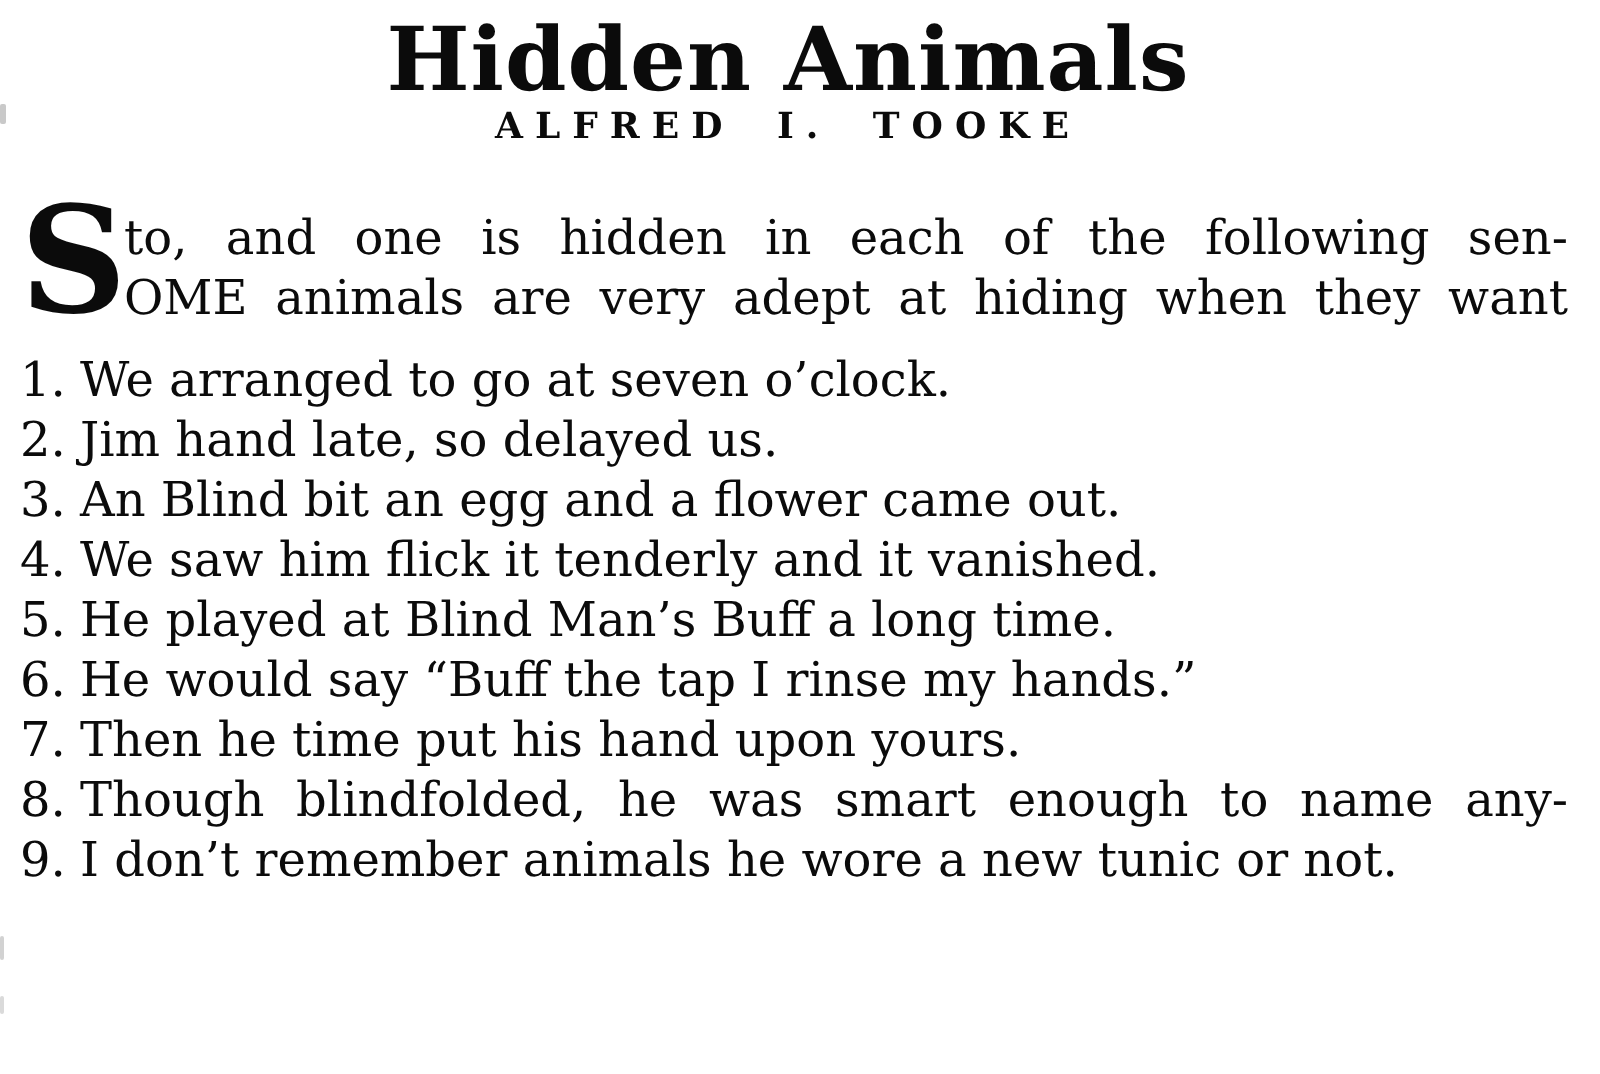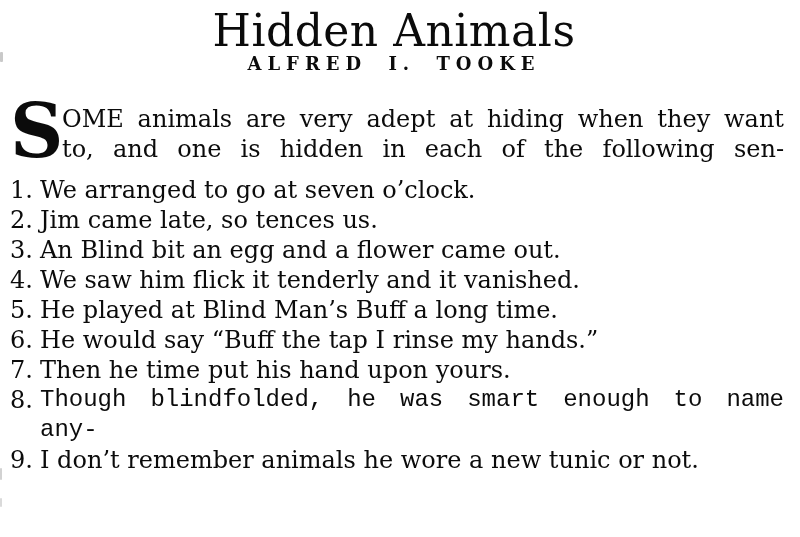--- a/index.html
+++ b/index.html
@@ -16,21 +16,21 @@
     padding:8px 16px 0 4px;
   }
   
   .artifact { position:absolute; left:0; border-radius:1px; }
   .artifact.a1 { top:52px;  width:3px; height:10px; background:#c9c9c9; }
   .artifact.a2 { top:468px; width:2px; height:12px; background:#d2d2d2; }
   .artifact.a3 { top:498px; width:2px; height:9px;  background:#dadada; }
 
   h1.title {
     font-size:44px; line-height:46px;
-    font-weight:400;
+    font-weight:700;
     text-align:center;
     letter-spacing:0.5px;
   }
   .author {
     text-align:center;
     font-weight:700;
     font-size:18px; line-height:20px;
     letter-spacing:6px;
     word-spacing:9px;
   }
@@ -51,52 +51,52 @@
   .jline.l2 { padding-left:16px; }
   .pline { text-align:left; }
 
   .list {
     margin-top:11px;
     font-size:24px; line-height:30px;
   }
   .item { display:flex; }
   .num  { flex:0 0 36px; padding-left:6px; }
   .text { flex:1 1 auto; min-width:0; }
-  .tline.jfull { text-align:justify; text-align-last:justify;font-family:Liberation Mono, monospace; }
+  .tline.jfull { text-align:justify; text-align-last:justify; }
   .tline.cont  { padding-left:30px; }
 </style>
 </head>
 <body>
 
 <div class="page">
   <div class="artifact a1"></div>
   <div class="artifact a2"></div>
   <div class="artifact a3"></div>
 
   <h1 class="title">Hidden Animals</h1>
 
   <div class="author">ALFRED I. TOOKE</div>
 
   <div class="intro">
     <div class="dropcap">S</div>
+    <div class="jline l2">to, and one is hidden in each of the following sen-</div>
     <div class="jline">OME animals are very adept at hiding when they want</div>
-    <div class="jline l2">to, and one is hidden in each of the following sen-</div>
   </div>
 
   <div class="list">
     <div class="item">
       <span class="num">1.</span>
       <div class="text">
         <div class="tline">We arranged to go at seven o’clock.</div>
       </div>
     </div>
     <div class="item">
       <span class="num">2.</span>
       <div class="text">
-        <div class="tline">Jim came late, so tences us.</div>
+        <div class="tline">Jim hand late, so delayed us.</div>
       </div>
     </div>
     <div class="item">
       <span class="num">3.</span>
       <div class="text">
         <div class="tline">An Blind bit an egg and a flower came out.</div>
       </div>
     </div>
     <div class="item">
       <span class="num">4.</span>

